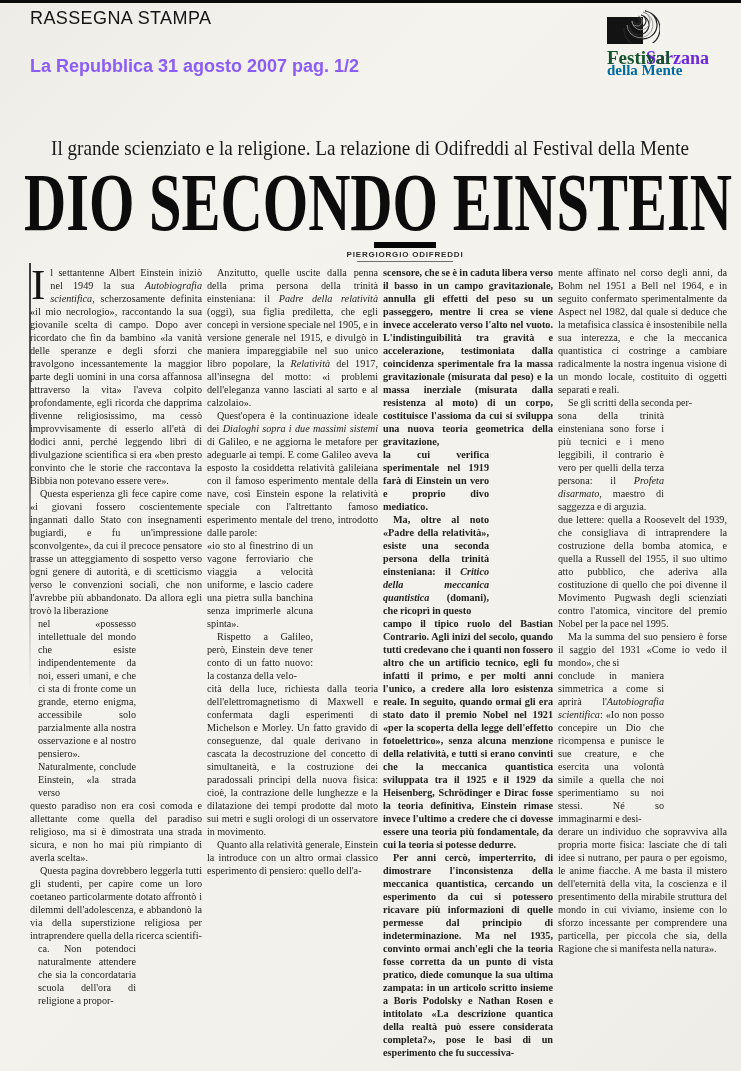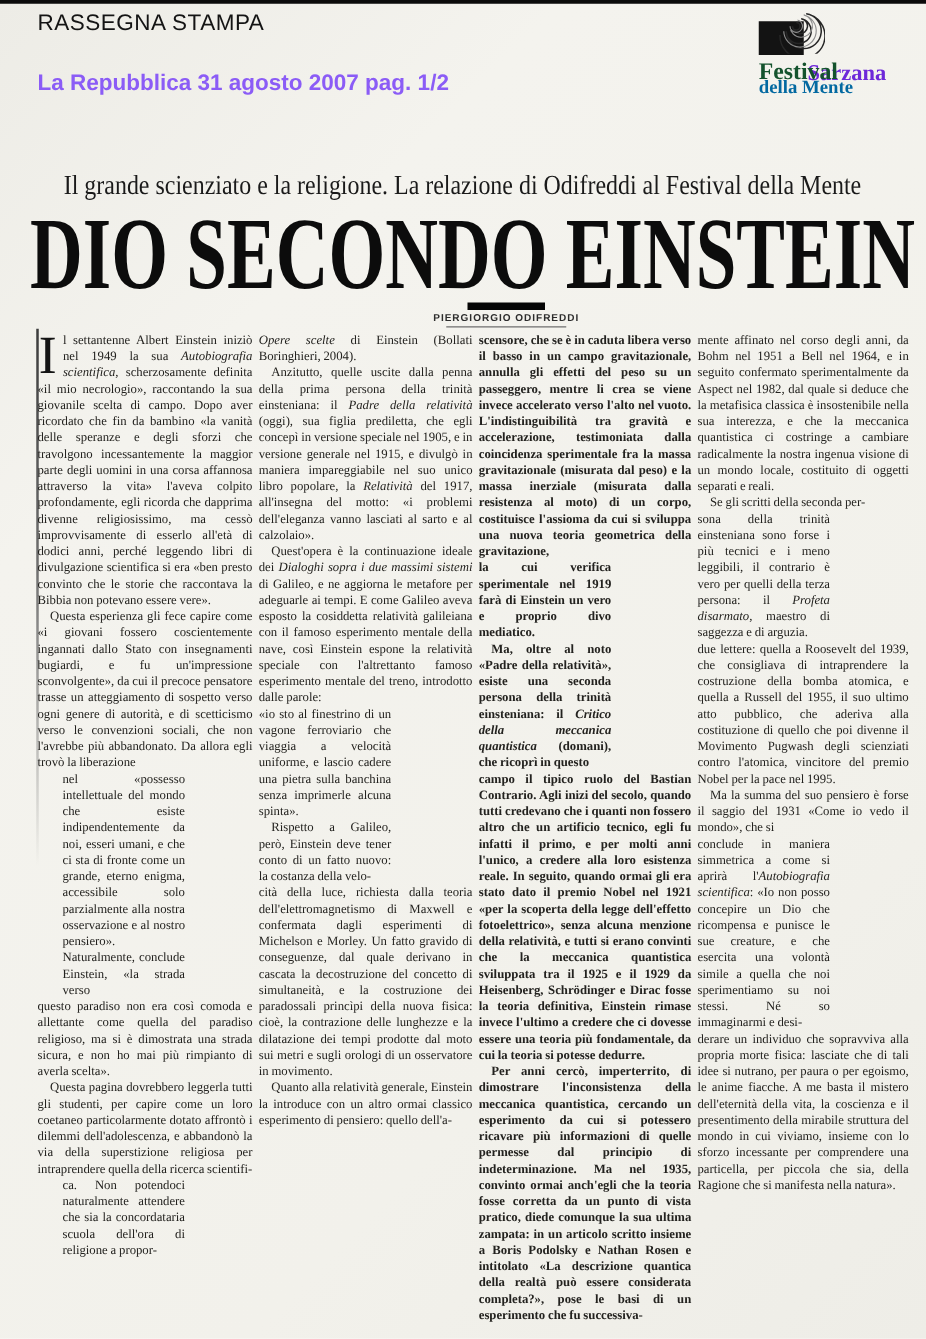--- a/index.html
+++ b/index.html
@@ -31,21 +31,21 @@
   .col{position:absolute;top:266px;width:172px;font-size:10.2px;line-height:13px;
     text-align:justify;word-spacing:-0.3px;color:#23221f;}
   #col0{left:30px;}
   #col1{left:207px;width:171px;}
   #col2{left:383px;width:170px;font-weight:bold;}
   #col3{left:558px;width:169px;}
   .col p{margin:0;}
   .col p.indent{text-indent:10px;}
   .col p.narrow{width:106px;}
   .col p.narrow-indent{width:106px;text-indent:10px;}
-  .col p.narrow-mid{width:98px;margin-left:20px;}
+  .col p.narrow-mid{width:98px;margin-left:8px;}
   .dropcap{float:left;font-size:43px;line-height:34px;padding:2px 5px 0 1px;color:#141414;}
 </style>
 </head>
 <body>
 
 <div class="top-strip"></div>
 <div class="scan-line"></div>
 
 <div class="masthead-title">RASSEGNA STAMPA</div>
 <div class="masthead-source">La Repubblica 31 agosto 2007 pag. 1/2</div>
@@ -79,21 +79,20 @@
 
 <div id="col0" class="col">
     <p class="drop"><span class="dropcap">I</span>l settantenne Albert Einstein iniziò nel 1949 la sua <i>Autobiografia scientifica</i>, scherzosamente definita «il mio necrologio», raccontando la sua giovanile scelta di campo. Dopo aver ricordato che fin da bambino «la vanità delle speranze e degli sforzi che travolgono incessantemente la maggior parte degli uomini in una corsa affannosa attraverso la vita» l'aveva colpito profondamente, egli ricorda che dapprima divenne religiosissimo, ma cessò improvvisamente di esserlo all'età di dodici anni, perché leggendo libri di divulgazione scientifica si era «ben presto convinto che le storie che raccontava la Bibbia non potevano essere vere».</p>
     <p class="indent">Questa esperienza gli fece capire come «i giovani fossero coscientemente ingannati dallo Stato con insegnamenti bugiardi, e fu un'impressione sconvolgente», da cui il precoce pensatore trasse un atteggiamento di sospetto verso ogni genere di autorità, e di scetticismo verso le convenzioni sociali, che non l'avrebbe più abbandonato. Da allora egli trovò la liberazione</p>
     <p class="narrow-mid">nel «possesso intellettuale del mondo che esiste indipendentemente da noi, esseri umani, e che ci sta di fronte come un grande, eterno enigma, accessibile solo parzialmente alla nostra osservazione e al nostro pensiero». Naturalmente, conclude Einstein, «la strada verso</p>
     <p>questo paradiso non era così comoda e allettante come quella del paradiso religioso, ma si è dimostrata una strada sicura, e non ho mai più rimpianto di averla scelta».</p>
     <p class="indent">Questa pagina dovrebbero leggerla tutti gli studenti, per capire come un loro coetaneo particolarmente dotato affrontò i dilemmi dell'adolescenza, e abbandonò la via della superstizione religiosa per intraprendere quella della ricerca scientifi-</p>
     <p class="narrow-mid">ca. Non potendoci naturalmente attendere che sia la concordataria scuola dell'ora di religione a propor-</p>
   </div>
 <div id="col1" class="col">
-    <p><i>Opere scelte</i> di Einstein (Bollati Boringhieri, 2004).</p>
     <p class="indent">Anzitutto, quelle uscite dalla penna della prima persona della trinità einsteniana: il <i>Padre della relatività</i> (oggi), sua figlia prediletta, che egli concepì in versione speciale nel 1905, e in versione generale nel 1915, e divulgò in maniera impareggiabile nel suo unico libro popolare, la <i>Relatività</i> del 1917, all'insegna del motto: «i problemi dell'eleganza vanno lasciati al sarto e al calzolaio».</p>
     <p class="indent">Quest'opera è la continuazione ideale dei <i>Dialoghi sopra i due massimi sistemi</i> di Galileo, e ne aggiorna le metafore per adeguarle ai tempi. E come Galileo aveva esposto la cosiddetta relatività galileiana con il famoso esperimento mentale della nave, così Einstein espone la relatività speciale con l'altrettanto famoso esperimento mentale del treno, introdotto dalle parole:</p>
     <p class="narrow">«io sto al finestrino di un vagone ferroviario che viaggia a velocità uniforme, e lascio cadere una pietra sulla banchina senza imprimerle alcuna spinta».</p>
     <p class="narrow-indent">Rispetto a Galileo, però, Einstein deve tener conto di un fatto nuovo: la costanza della velo-</p>
     <p>cità della luce, richiesta dalla teoria dell'elettromagnetismo di Maxwell e confermata dagli esperimenti di Michelson e Morley. Un fatto gravido di conseguenze, dal quale derivano in cascata la decostruzione del concetto di simultaneità, e la costruzione dei paradossali princìpi della nuova fisica: cioè, la contrazione delle lunghezze e la dilatazione dei tempi prodotte dal moto sui metri e sugli orologi di un osservatore in movimento.</p>
     <p class="indent">Quanto alla relatività generale, Einstein la introduce con un altro ormai classico esperimento di pensiero: quello dell'a-</p>
   </div>
 <div id="col2" class="col">
     <p>scensore, che se è in caduta libera verso il basso in un campo gravitazionale, annulla gli effetti del peso su un passeggero, mentre li crea se viene invece accelerato verso l'alto nel vuoto. L'indistinguibilità tra gravità e accelerazione, testimoniata dalla coincidenza sperimentale fra la massa gravitazionale (misurata dal peso) e la massa inerziale (misurata dalla resistenza al moto) di un corpo, costituisce l'assioma da cui si sviluppa una nuova teoria geometrica della gravitazione,</p>
     <p class="narrow">la cui verifica sperimentale nel 1919 farà di Einstein un vero e proprio divo mediatico.</p>

